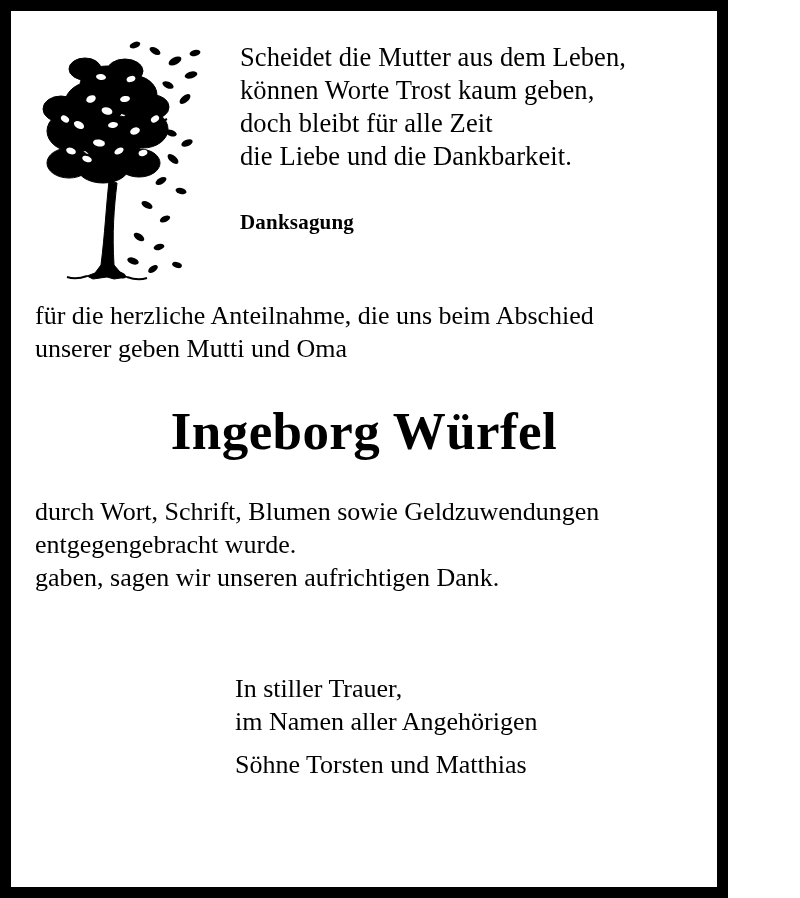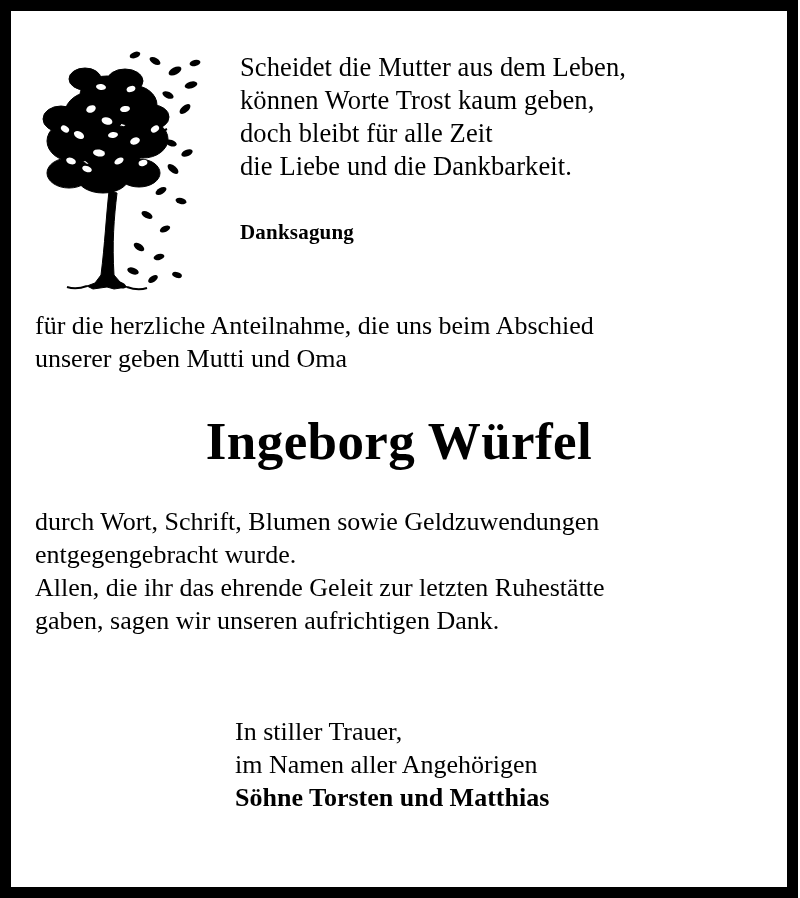--- a/index.html
+++ b/index.html
@@ -9,24 +9,24 @@
   }
   body {
     width: 800px;
     height: 898px;
     font-family: "Liberation Serif", serif;
     color: #000000;
     overflow: hidden;
   }
   .notice {
     box-sizing: border-box;
-    width: 798px;
+    width: 728px;
     height: 898px;
     border: 11px solid #000000;
-    padding: 26px 24px 14px 24px;
+    padding: 16px 24px 14px 24px;
     background: #ffffff;
     position: relative;
   }
   .top-row {
     display: flex;
     align-items: flex-start;
   }
   .tree-wrap {
     width: 205px;
     flex: 0 0 205px;
@@ -69,21 +69,22 @@
   }
   .closing-block {
     margin-left: 200px;
     margin-top: 78px;
   }
   .closing-line {
     font-size: 26px;
     line-height: 33px;
   }
   .closing-line.bold {
-    font-weight: bold;
+    font-weight: normal;
+    margin-top: 10px;
   }
   .place-date {
     margin-top: 34px;
     font-size: 26px;
     line-height: 32px;
   }
 </style>
 </head>
 <body>
 
@@ -185,21 +186,20 @@
   <div class="body-block">
     <div class="body-line">für die herzliche Anteilnahme, die uns beim Abschied</div>
     <div class="body-line">unserer geben Mutti und Oma</div>
   </div>
 
   <div class="name">Ingeborg Würfel</div>
 
   <div class="body-block">
     <div class="body-line">durch Wort, Schrift, Blumen sowie Geldzuwendungen</div>
     <div class="body-line">entgegengebracht wurde.</div>
-    <div class="body-line">Allen, die ihr das ehrende Geleit zur letzten Ruhestätte</div>
     <div class="body-line">gaben, sagen wir unseren aufrichtigen Dank.</div>
   </div>
 
   <div class="closing-block">
     <div class="closing-line">In stiller Trauer,</div>
     <div class="closing-line">im Namen aller Angehörigen</div>
     <div class="closing-line bold">Söhne Torsten und Matthias</div>
   </div>
 
 

